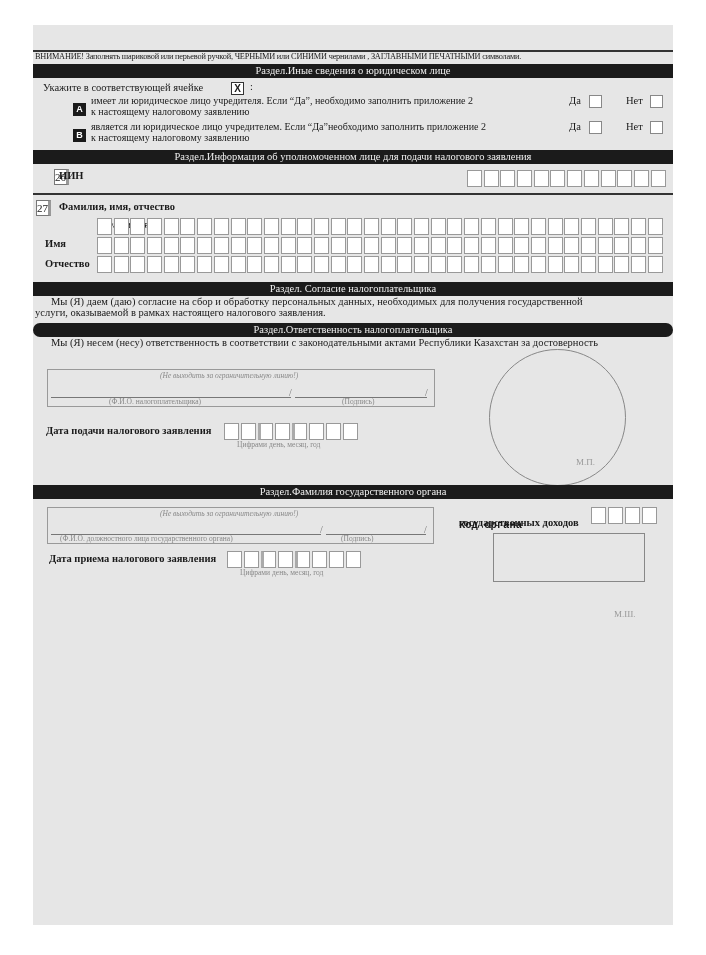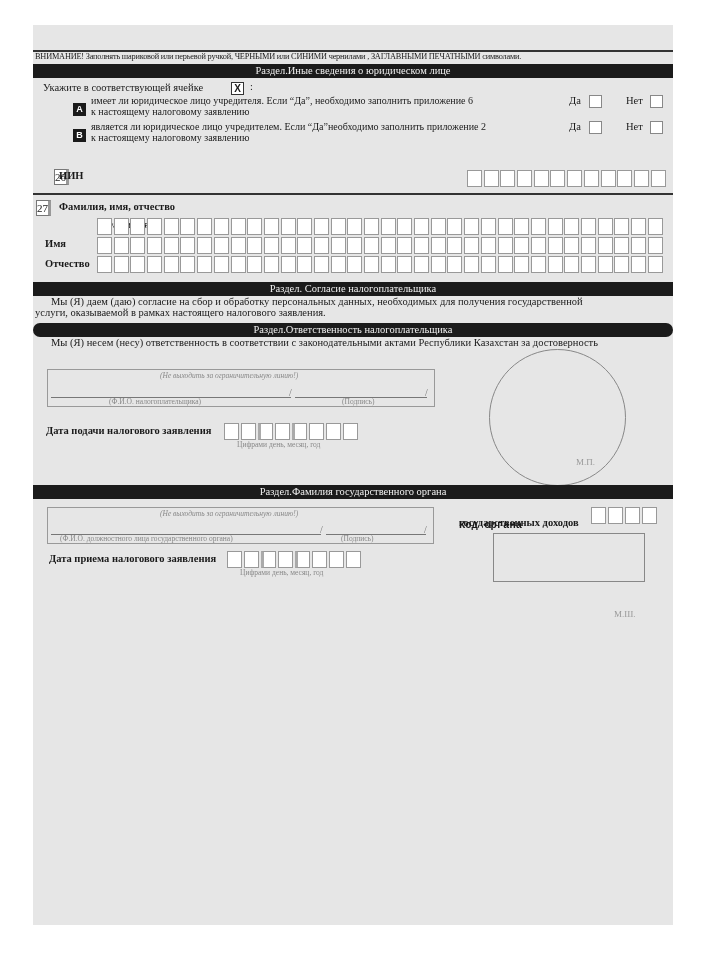--- a/index.html
+++ b/index.html
@@ -40,35 +40,36 @@
   <div class="rule-top"></div>
   <div class="warning">ВНИМАНИЕ! Заполнять шариковой или перьевой ручкой, ЧЕРНЫМИ или СИНИМИ чернилами , ЗАГЛАВНЫМИ ПЕЧАТНЫМИ символами.</div>
 
   <div class="bar" style="top:39px;">Раздел.Иные сведения о юридическом лице</div>
 
   <div class="txt" style="left:10px; top:57px;">Укажите в соответствующей ячейке</div>
   <div class="xbox" style="left:198px; top:57px;">X</div>
   <div class="txt" style="left:217px; top:56px;">:</div>
 
   <div class="badge" style="left:40px; top:78px;">A</div>
-  <div class="txt" style="left:58px; top:70px; font-size:10px;">имеет ли юридическое лицо учредителя. Если “Да”, необходимо заполнить приложение 6</div>
+  <div class="txt" style="left:58px; top:70px; font-size:10px;">имеет ли юридическое лицо учредителя. Если “Да”, необходимо заполнить приложение 2</div>
   <div class="txt" style="left:58px; top:81px; font-size:10px;">к настоящему налоговому заявлению</div>
   <div class="txt" style="left:536px; top:70px;">Да</div>
   <div class="sq" style="left:556px; top:70px;"></div>
   <div class="txt" style="left:593px; top:70px;">Нет</div>
   <div class="sq" style="left:617px; top:70px;"></div>
 
   <div class="badge" style="left:40px; top:104px;">B</div>
   <div class="txt" style="left:58px; top:96px; font-size:10px;">является ли юридическое лицо учредителем. Если “Да”необходимо заполнить приложение 2</div>
   <div class="txt" style="left:58px; top:107px; font-size:10px;">к настоящему налоговому заявлению</div>
   <div class="txt" style="left:536px; top:96px;">Да</div>
   <div class="sq" style="left:556px; top:96px;"></div>
   <div class="txt" style="left:593px; top:96px;">Нет</div>
   <div class="sq" style="left:617px; top:96px;"></div>
 
+  <div class="bar" style="top:125px;">Раздел.Информация об уполномоченном лице для подачи налогового заявления</div>
 
   <div class="num" style="left:21px; top:144px;">26</div>
   <div class="txt b" style="left:26px; top:145px;">ИИН</div>
   <div class="cells" style="left:434px; top:145px;" id="iin-cells">
       <div class="cell"></div>
       <div class="cell"></div>
       <div class="cell"></div>
       <div class="cell"></div>
       <div class="cell"></div>
       <div class="cell"></div>

